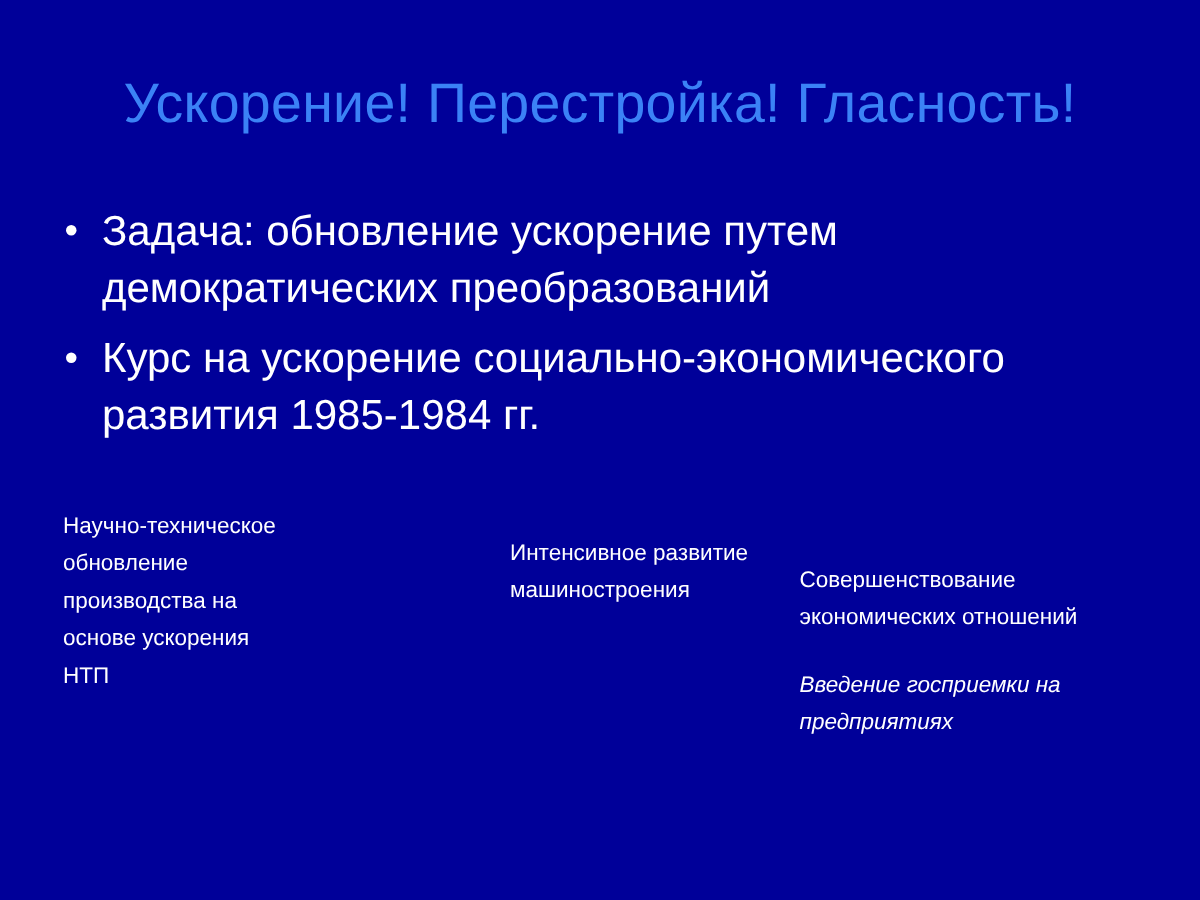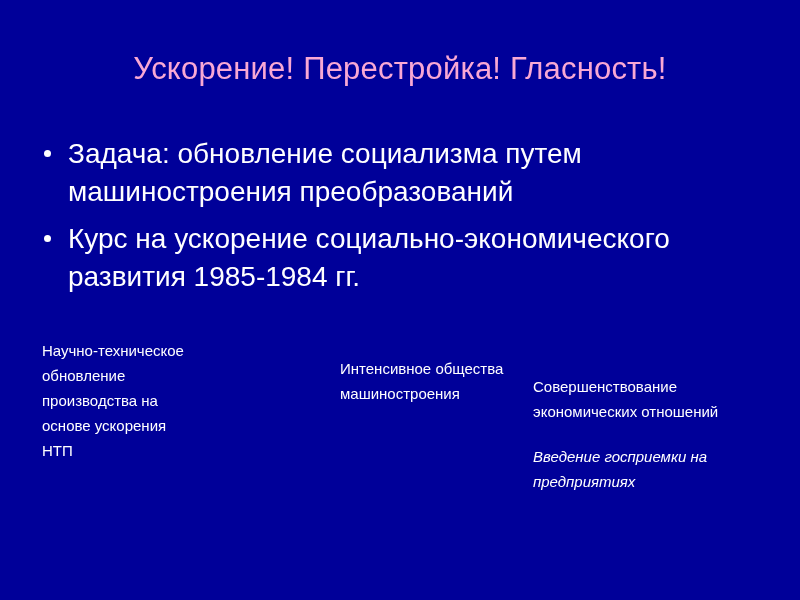--- a/index.html
+++ b/index.html
@@ -20,22 +20,22 @@
     background: #000099;
   }
 
   
   .slide-title {
     position: absolute;
     left: 40px;
     top: 50px;
     width: 720px;
     text-align: center;
-    color: #f9a8d4;
-    font-size: 31px;
+    color: #3b82f6;
+    font-size: 37px;
     font-weight: normal;
     letter-spacing: 0.2px;
     line-height: 38px;
     white-space: nowrap;
   }
 
   
   .bullet-list {
     position: absolute;
     left: 38px;
@@ -95,37 +95,37 @@
 </head>
 <body>
 
 <div class="slide">
 
   <div class="slide-title">Ускорение! Перестройка! Гласность!</div>
 
   <ul class="bullet-list">
     <li class="bullet-item">
       <span class="bullet-dot"></span>
-      <span>Задача: обновление социализма путем машиностроения преобразований</span>
+      <span>Задача: обновление ускорение путем демократических преобразований</span>
     </li>
     <li class="bullet-item">
       <span class="bullet-dot"></span>
       <span>Курс на ускорение социально-экономического развития 1985-1984 гг.</span>
     </li>
   </ul>
 
   <div class="columns">
 
     <div class="col col-1">
       <p>Научно-техническое обновление производства на основе ускорения НТП</p>
     </div>
 
 
     <div class="col col-3">
-      <p>Интенсивное общества машиностроения</p>
+      <p>Интенсивное развитие машиностроения</p>
     </div>
 
     <div class="col col-4">
       <p>Совершенствование экономических отношений</p>
       <p>Введение госприемки на предприятиях</p>
     </div>
 
   </div>
 
 </div>

